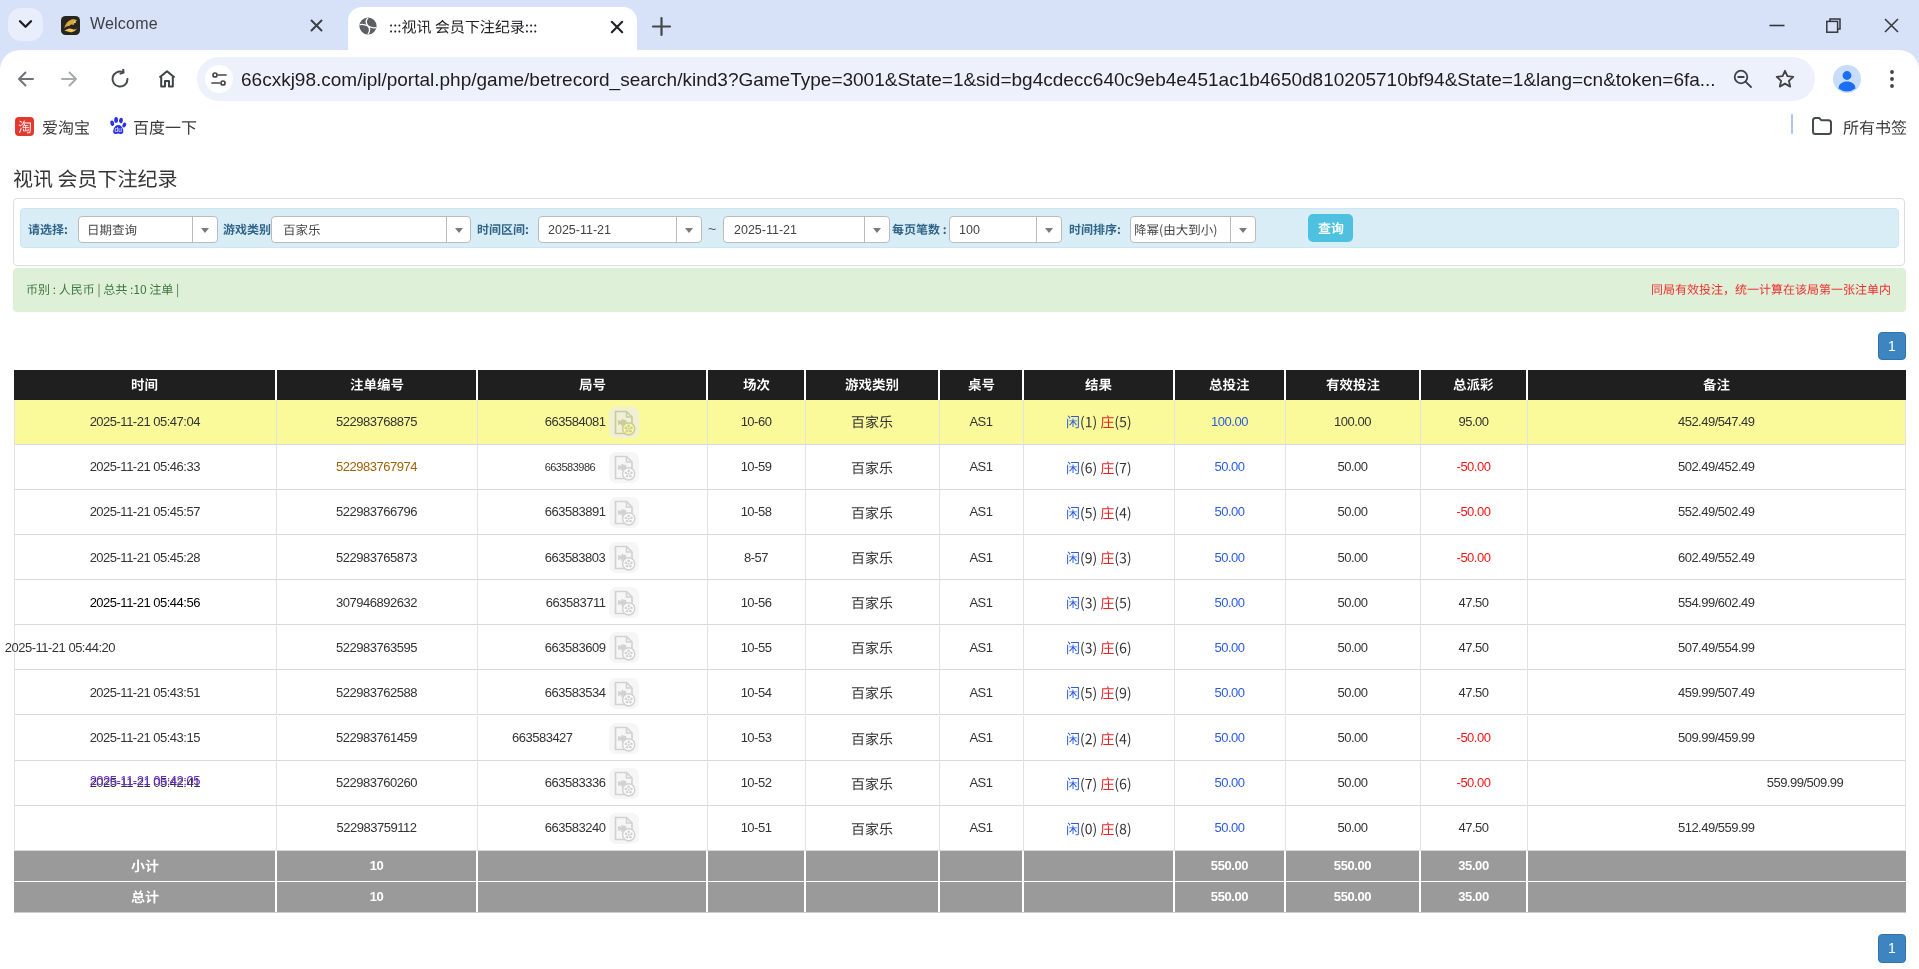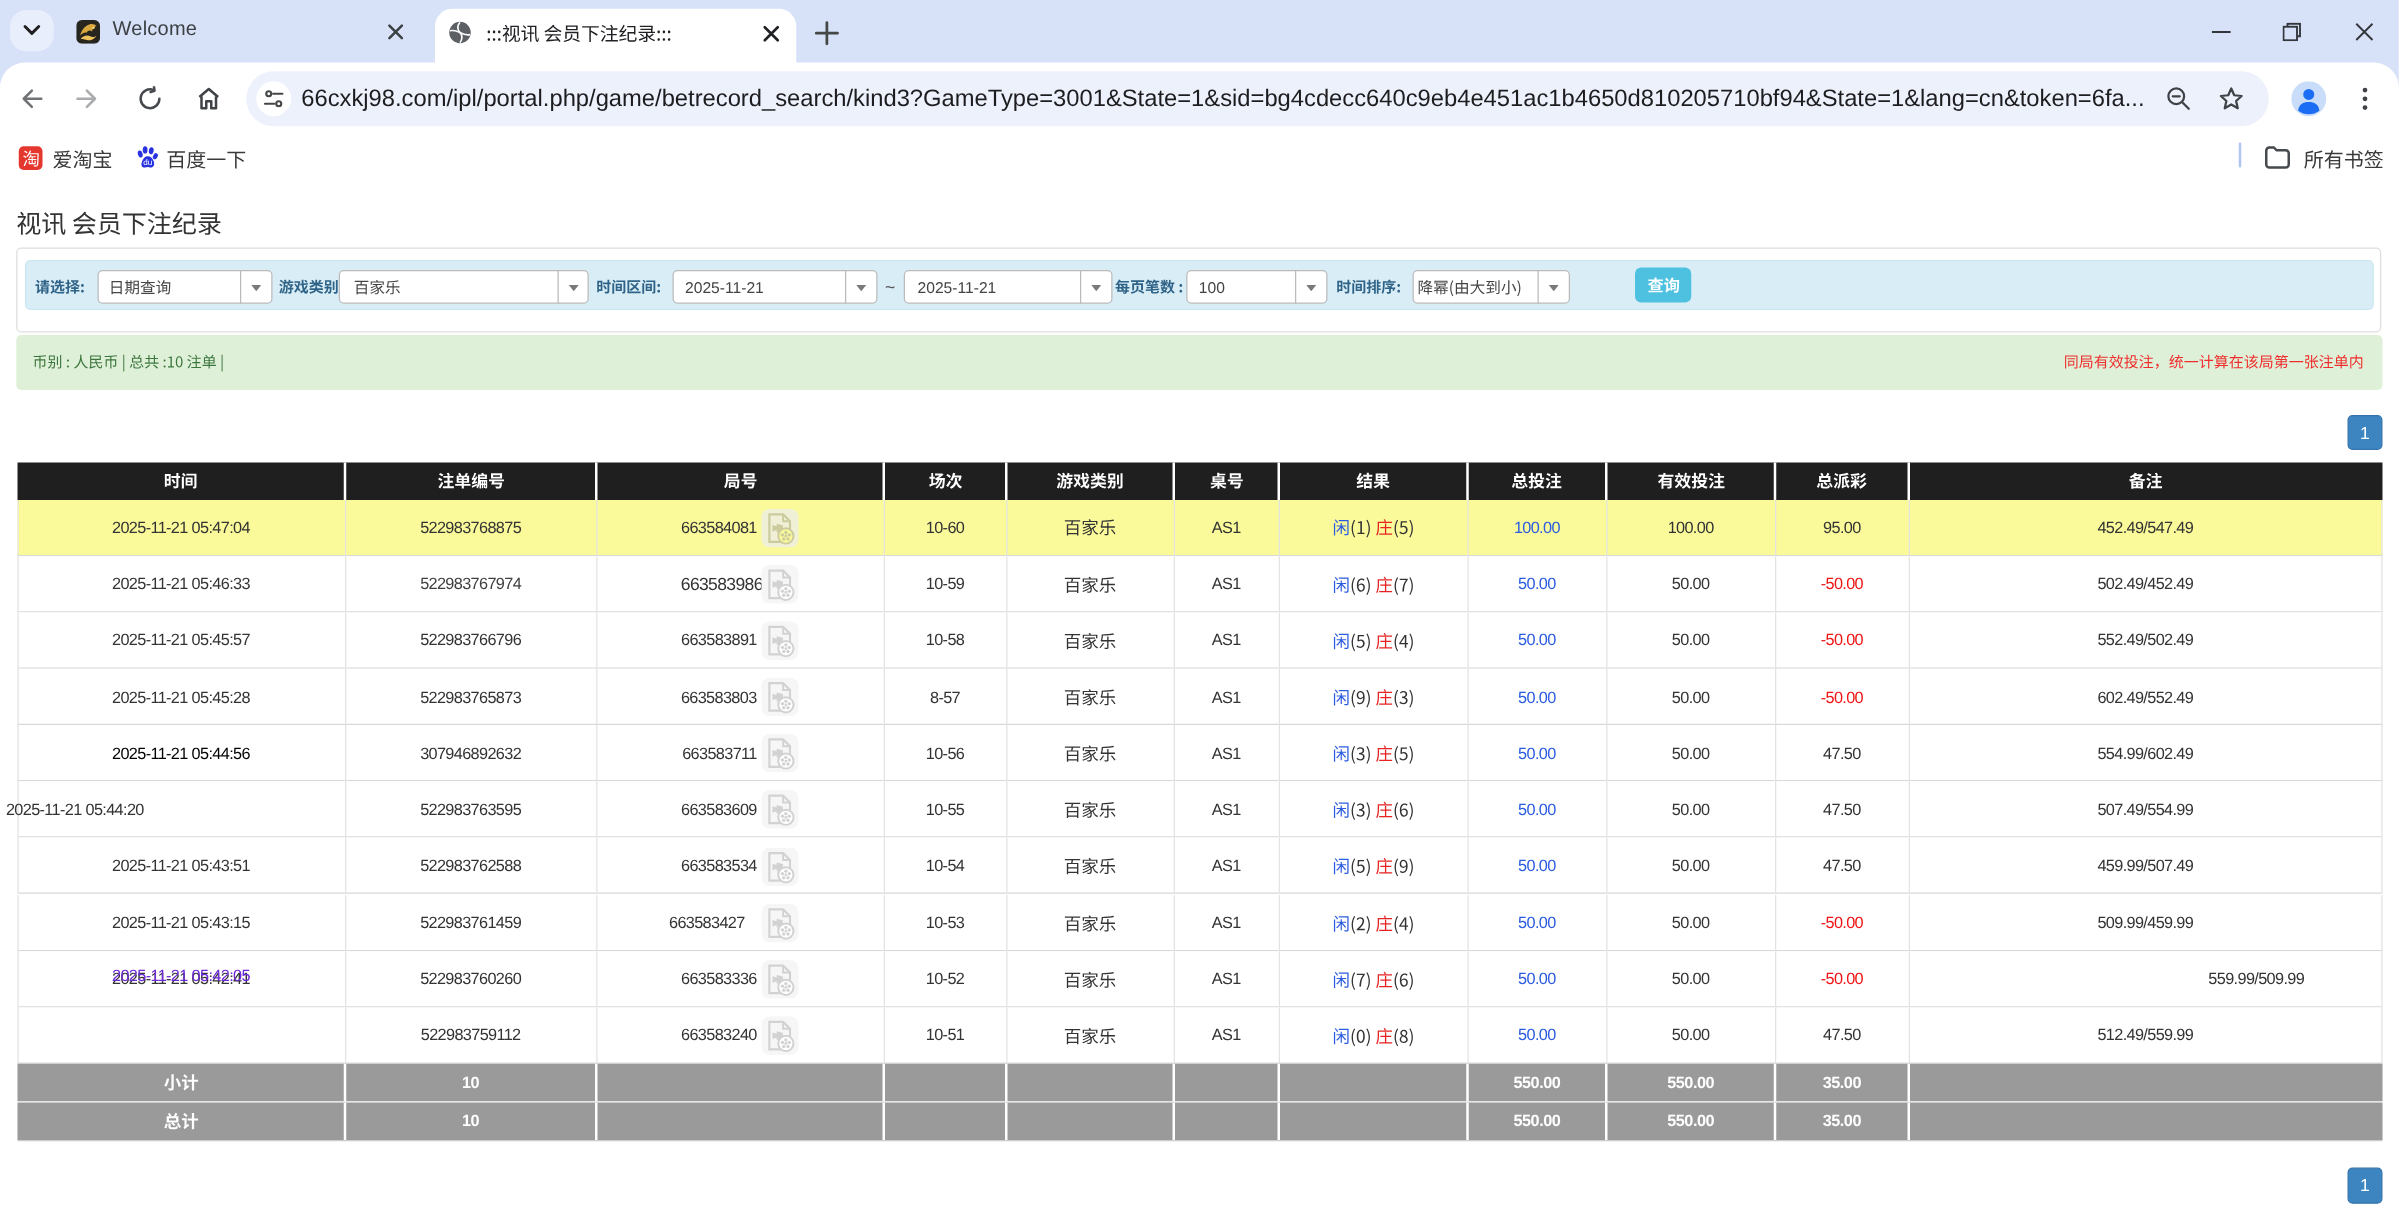--- a/index.html
+++ b/index.html
@@ -566,22 +566,22 @@
 <div class="ab" style="left:476.5px;top:444.6px;width:1px;height:45.2px;background:#e3e3e3"></div>
 <div class="ab" style="left:706.5px;top:444.6px;width:1px;height:45.2px;background:#e3e3e3"></div>
 <div class="ab" style="left:804.5px;top:444.6px;width:1px;height:45.2px;background:#e3e3e3"></div>
 <div class="ab" style="left:938.5px;top:444.6px;width:1px;height:45.2px;background:#e3e3e3"></div>
 <div class="ab" style="left:1022.5px;top:444.6px;width:1px;height:45.2px;background:#e3e3e3"></div>
 <div class="ab" style="left:1173.5px;top:444.6px;width:1px;height:45.2px;background:#e3e3e3"></div>
 <div class="ab" style="left:1284.5px;top:444.6px;width:1px;height:45.2px;background:#e3e3e3"></div>
 <div class="ab" style="left:1419.5px;top:444.6px;width:1px;height:45.2px;background:#e3e3e3"></div>
 <div class="ab" style="left:1526.5px;top:444.6px;width:1px;height:45.2px;background:#e3e3e3"></div>
 <div class="ab" style="left:4.75px;top:458.2px;width:280px;line-height:18px;text-align:center;font-size:13px;letter-spacing:-.5px;color:#333;">2025-11-21 05:46:33</div>
-<div class="ab" style="left:236.5px;top:458.2px;width:280px;line-height:18px;text-align:center;font-size:13px;letter-spacing:-.5px;color:#404040;">522983767974</div>
-<div class="ab" style="left:544.625px;top:458.2px;width:60.75px;line-height:18px;text-align:left;font-size:14px;letter-spacing:-.5px;color:#333">663583986</div>
+<div class="ab" style="left:236.5px;top:458.2px;width:280px;line-height:18px;text-align:center;font-size:13px;letter-spacing:-.5px;color:#a16207;">522983767974</div>
+<div class="ab" style="left:544.625px;top:458.2px;width:60.75px;line-height:18px;text-align:left;font-size:11px;letter-spacing:-.5px;color:#333">663583986</div>
 <svg class="ab" style="left:609.4px;top:451.7px" width="30" height="31" viewBox="0 0 30 31">
 <rect x="0" y="0" width="30" height="31" rx="7" fill="#f6f6f6"></rect>
 <path d="M6.5 4.5 H17.5 L23 10 V26.5 H6.5 Z" fill="none" stroke="#d2d2d2" stroke-width="1.7"></path>
 <path d="M17.5 4.5 V10 H23" fill="none" stroke="#d2d2d2" stroke-width="1.5"></path>
 <path d="M17.3 13.2 L12.3 12 V14 L9 12.9 V18.1 L12.3 17 V19 L17.3 17.8 Z" fill="#d2d2d2"></path>
 <circle cx="19.7" cy="21.8" r="6.1" fill="#fff" stroke="#d2d2d2" stroke-width="1.6"></circle>
 <circle cx="19.7" cy="21.8" r="1.1" fill="#d2d2d2"></circle>
 <circle cx="19.7" cy="18.9" r="1.35" fill="#d2d2d2"></circle>
     <circle cx="22.45" cy="20.9" r="1.35" fill="#d2d2d2"></circle>
 <circle cx="21.4" cy="24.15" r="1.35" fill="#d2d2d2"></circle>
@@ -879,21 +879,21 @@
 <div class="ab" style="left:706.5px;top:715.5px;width:1px;height:45.2px;background:#e3e3e3"></div>
 <div class="ab" style="left:804.5px;top:715.5px;width:1px;height:45.2px;background:#e3e3e3"></div>
 <div class="ab" style="left:938.5px;top:715.5px;width:1px;height:45.2px;background:#e3e3e3"></div>
 <div class="ab" style="left:1022.5px;top:715.5px;width:1px;height:45.2px;background:#e3e3e3"></div>
 <div class="ab" style="left:1173.5px;top:715.5px;width:1px;height:45.2px;background:#e3e3e3"></div>
 <div class="ab" style="left:1284.5px;top:715.5px;width:1px;height:45.2px;background:#e3e3e3"></div>
 <div class="ab" style="left:1419.5px;top:715.5px;width:1px;height:45.2px;background:#e3e3e3"></div>
 <div class="ab" style="left:1526.5px;top:715.5px;width:1px;height:45.2px;background:#e3e3e3"></div>
 <div class="ab" style="left:4.75px;top:729.1px;width:280px;line-height:18px;text-align:center;font-size:13px;letter-spacing:-.5px;color:#333;">2025-11-21 05:43:15</div>
 <div class="ab" style="left:236.5px;top:729.1px;width:280px;line-height:18px;text-align:center;font-size:13px;letter-spacing:-.5px;color:#333;">522983761459</div>
-<div class="ab" style="left:535px;top:729.1px;width:60.75px;line-height:18px;text-align:right;font-size:13px;letter-spacing:-.5px;color:#333">663583427</div>
+<div class="ab" style="left:512px;top:729.1px;width:60.75px;line-height:18px;text-align:left;font-size:13px;letter-spacing:-.5px;color:#333">663583427</div>
 <svg class="ab" style="left:609.4px;top:722.6px" width="30" height="31" viewBox="0 0 30 31">
 <rect x="0" y="0" width="30" height="31" rx="7" fill="#f6f6f6"></rect>
 <path d="M6.5 4.5 H17.5 L23 10 V26.5 H6.5 Z" fill="none" stroke="#d2d2d2" stroke-width="1.7"></path>
 <path d="M17.5 4.5 V10 H23" fill="none" stroke="#d2d2d2" stroke-width="1.5"></path>
 <path d="M17.3 13.2 L12.3 12 V14 L9 12.9 V18.1 L12.3 17 V19 L17.3 17.8 Z" fill="#d2d2d2"></path>
 <circle cx="19.7" cy="21.8" r="6.1" fill="#fff" stroke="#d2d2d2" stroke-width="1.6"></circle>
 <circle cx="19.7" cy="21.8" r="1.1" fill="#d2d2d2"></circle>
 <circle cx="19.7" cy="18.9" r="1.35" fill="#d2d2d2"></circle>
     <circle cx="22.45" cy="20.9" r="1.35" fill="#d2d2d2"></circle>
 <circle cx="21.4" cy="24.15" r="1.35" fill="#d2d2d2"></circle>

